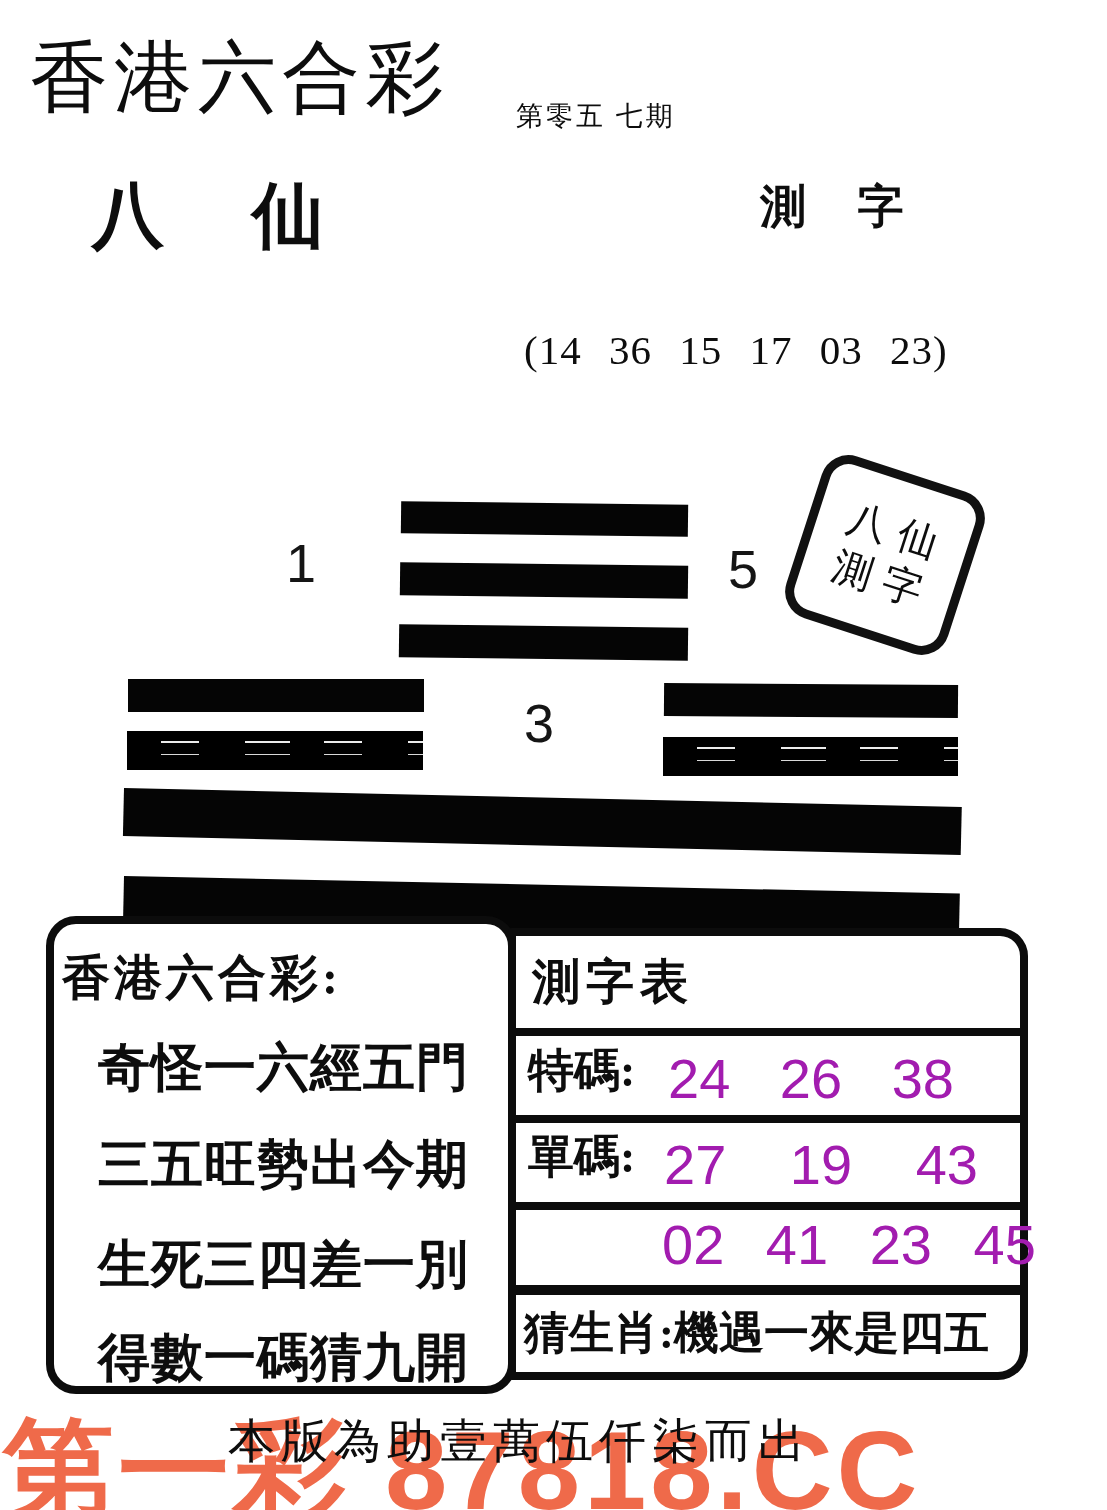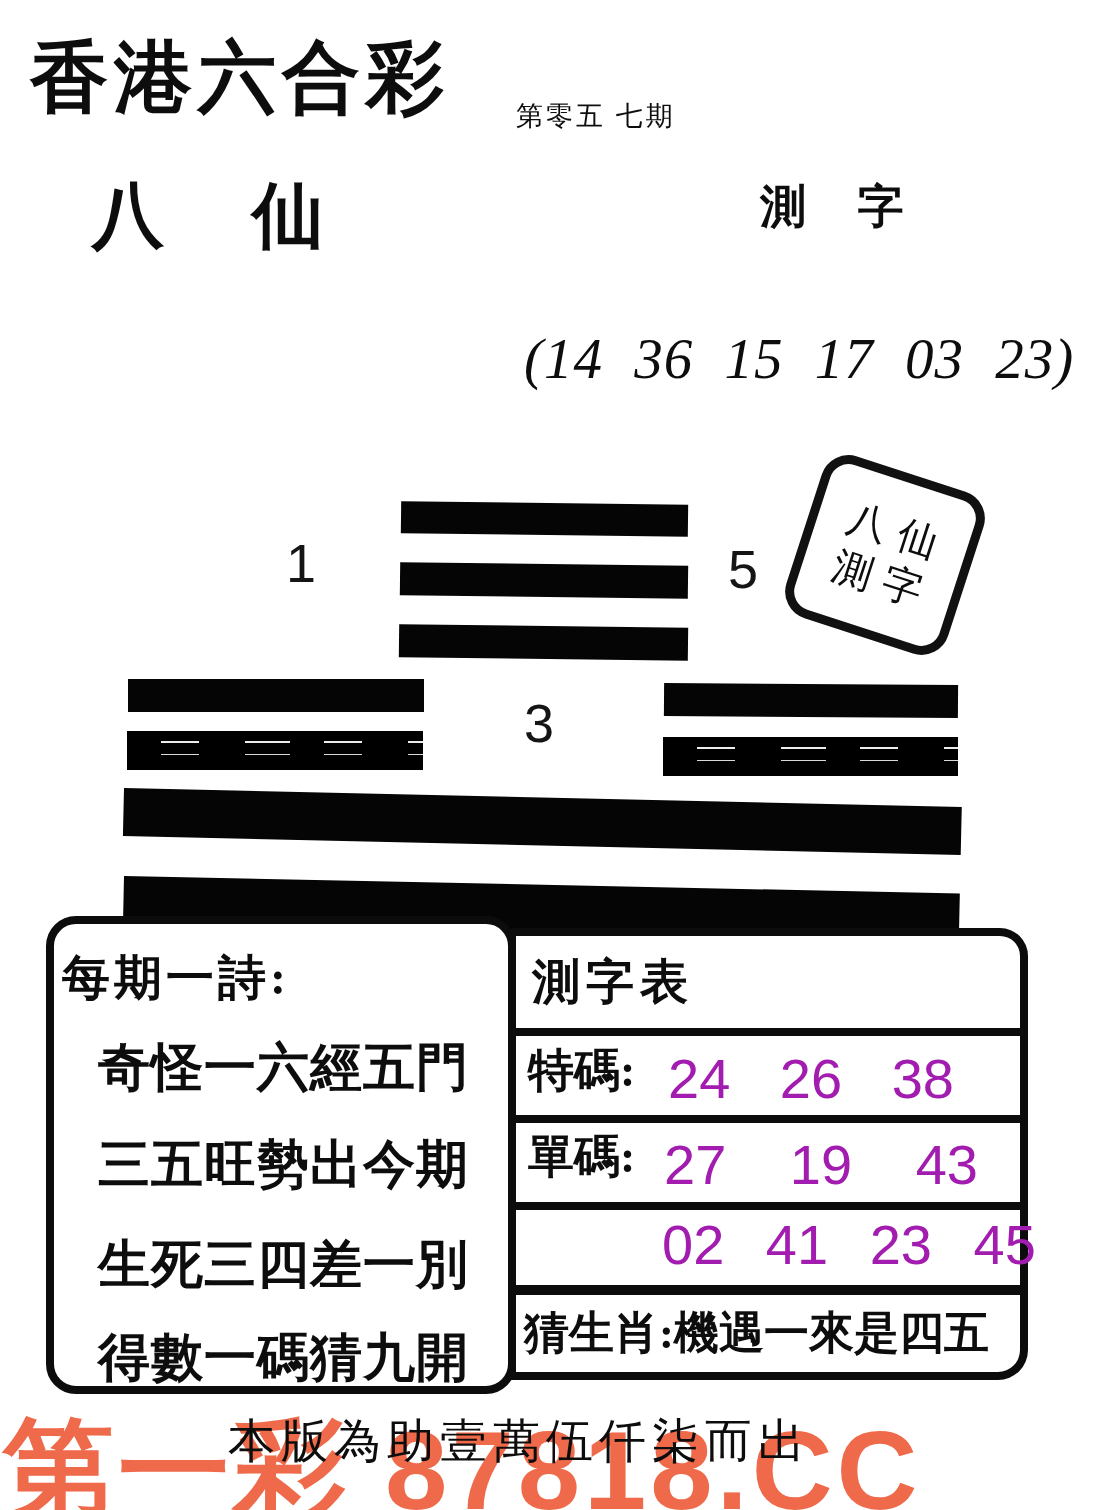--- a/index.html
+++ b/index.html
@@ -1,26 +1,26 @@
 <!DOCTYPE html>
 <html><head>
 <meta charset="utf-8">
 <style>
   html,body{margin:0;padding:0;background:#ffffff;}
   .page{position:relative;width:1107px;height:1510px;background:#fff;overflow:hidden;
         font-family:"Liberation Serif", serif;color:#0d0d0d;}
   .abs{position:absolute;white-space:nowrap;}
 
   
-  .main-title{left:30px;top:26px;font-size:78px;font-weight:700;letter-spacing:6px;}
+  .main-title{left:30px;top:26px;font-size:78px;font-weight:400;letter-spacing:6px;}
   .issue{left:516px;top:98px;font-size:27px;font-weight:400;letter-spacing:3px;}
   .sub-left{left:92px;top:168px;font-size:72px;font-weight:700;word-spacing:70px;}
   .sub-right{left:760px;top:176px;font-size:46px;font-weight:700;word-spacing:40px;}
   .lucky-label{left:66px;top:318px;font-size:43px;font-weight:700;letter-spacing:2px;}
-  .lucky-nums{left:524px;top:326px;font-size:57px;word-spacing:16px;letter-spacing:1px;font-style:italic;}
+  .lucky-nums{left:524px;top:326px;font-size:41px;word-spacing:16px;letter-spacing:1px;}
 
   
   .bar{position:absolute;background:#050505;}
   .tex{background-color:#000;
        background-image:
          repeating-linear-gradient(90deg, #000 0 34px, transparent 34px 72px, #000 72px 118px, transparent 118px 163px),
          repeating-linear-gradient(180deg, #000 0 10px, #ececec 10px 12px, #000 12px 23px, #d9d9d9 23px 24px, #000 24px 38px);}
   .hx-num{font-family:"Liberation Sans", sans-serif;font-size:54px;color:#151515;}
 
   .stamp{position:absolute;left:800px;top:470px;width:152px;height:152px;
@@ -83,21 +83,21 @@
     <div style="position:absolute;right:0;bottom:-17px;width:68px;height:19px;background:#050505;"></div>
   </div>
 
   <div class="abs left-box"></div>
   <div class="abs right-box"></div>
   <div class="hline" style="top:1028px;"></div>
   <div class="hline" style="top:1115px;"></div>
   <div class="hline" style="top:1202px;"></div>
   <div class="hline" style="top:1285px;height:10px;"></div>
 
-  <div class="abs poem-title">每期一詩:</div>
+  <div class="abs poem-title">香港六合彩:</div>
   <div class="abs poem-line" style="top:1033px;">奇怪一六經五門</div>
   <div class="abs poem-line" style="top:1130px;">三五旺勢出今期</div>
   <div class="abs poem-line" style="top:1230px;">生死三四差一別</div>
   <div class="abs poem-line" style="top:1323px;">得數一碼猜九開</div>
 
   <div class="abs tbl-title">測字表</div>
   <div class="abs row-label" style="left:528px;top:1040px;">特碼:</div>
   <div class="abs row-nums" style="left:668px;top:1046px;word-spacing:34px;">24 26 38</div>
   <div class="abs row-label" style="left:528px;top:1126px;">單碼:</div>
   <div class="abs row-nums" style="left:664px;top:1132px;word-spacing:48px;">27 19 43</div>

